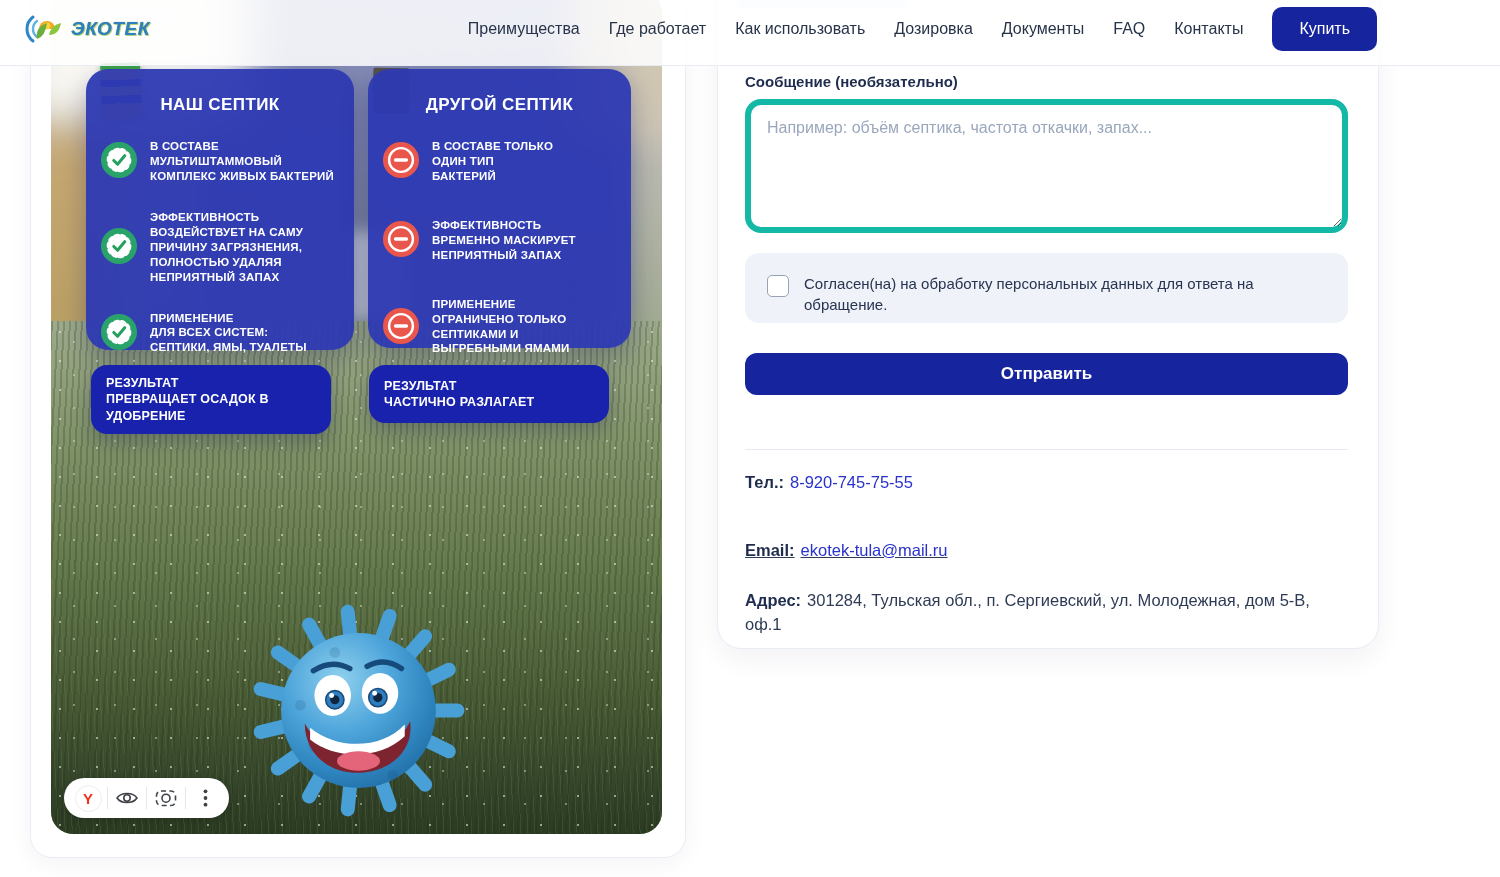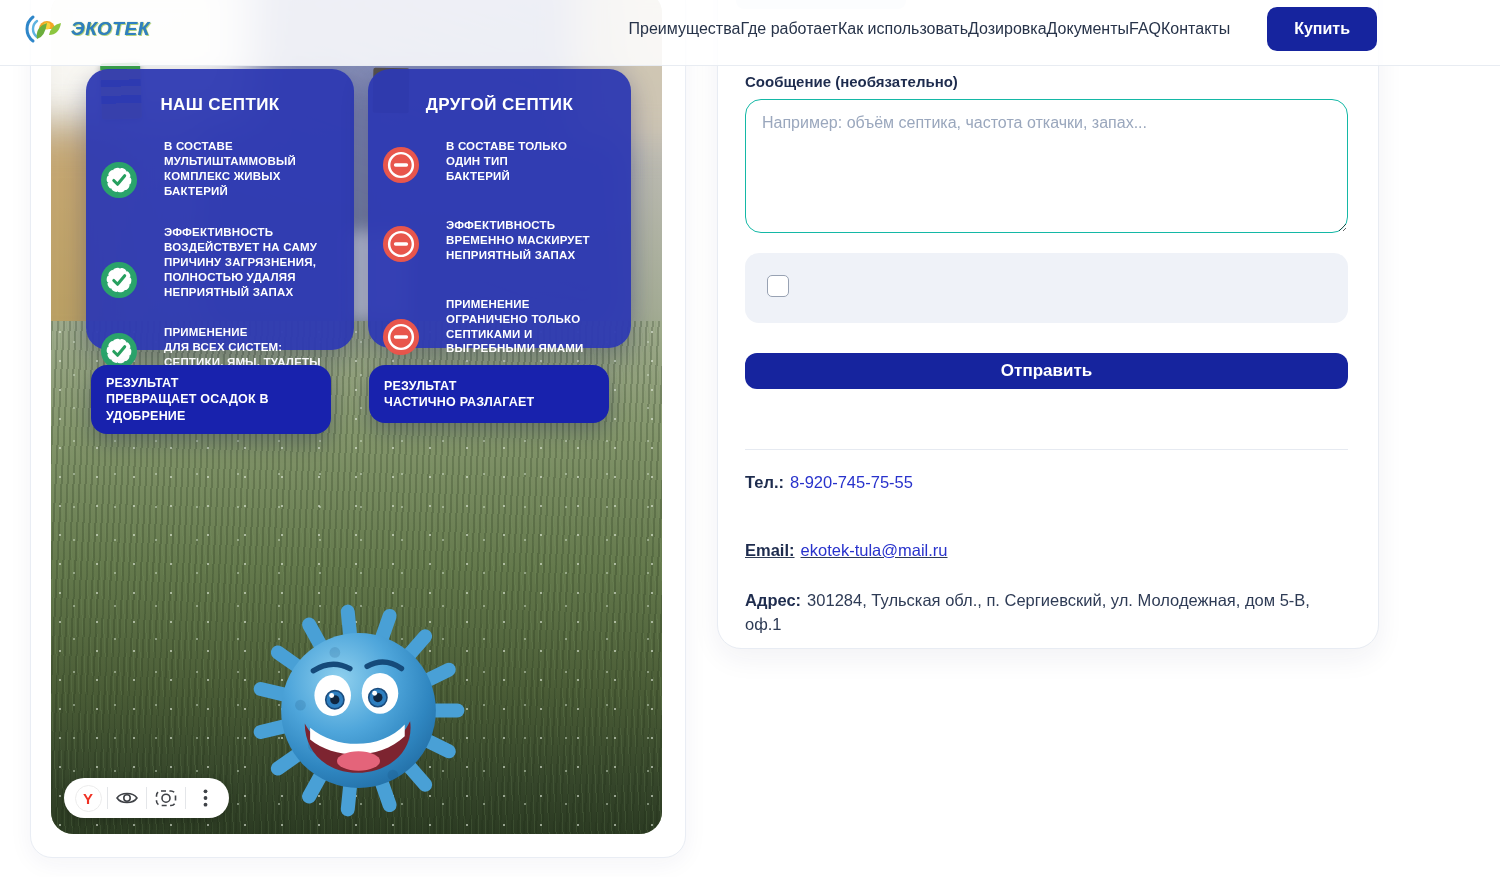--- a/index.html
+++ b/index.html
@@ -6,24 +6,24 @@
   body { background:#fff; font-family:"Liberation Sans", sans-serif; }
   .page { position:relative; width:1500px; height:877px; overflow:hidden; background:#fff; }
 
   
   .site-header { position:absolute; left:0; top:0; width:1500px; height:66px;
     background:rgba(255,255,255,0.86); border-bottom:1px solid #e8ecf2; z-index:10;
     display:flex; align-items:center; padding:0 123px 8px 25px; }
   .logo { display:flex; align-items:center; gap:6px; cursor:pointer; }
   .logo-text { font-size:19px; font-weight:700; font-style:italic; color:#2f7fc1;
     letter-spacing:.5px; text-shadow:0 0 1px #6aa53f, 1px 1px 0 #bcd98a; }
-  .main-nav { margin-left:auto; display:flex; align-items:flex-end; }
+  .main-nav { margin-left:auto; display:flex; align-items:flex-end; gap:29px; }
   .nav-item { font-size:16px; color:#273349; cursor:pointer; white-space:nowrap; }
-  .buy-btn { margin-left:37px; height:44px; padding:0 27px; border:none; border-radius:10px;
-    background:#16249e; color:#fff; font-size:16px; font-weight:700; cursor:pointer;
+  .buy-btn { margin-left:29px; height:44px; padding:0 27px; border:none; border-radius:10px;
+    background:#16249e; color:#fff; font-size:16px; font-weight:400; cursor:pointer;
     font-family:"Liberation Sans",sans-serif; }
 
   
   .image-card { position:absolute; left:30px; top:-30px; width:656px; height:888px;
     background:#fff; border:1px solid #e9edf4; border-radius:22px;
     box-shadow:0 6px 24px rgba(30,40,90,.05); z-index:1; }
   .hero { position:absolute; inset:20px 23px 23px 20px; border-radius:22px; overflow:hidden;
     background:linear-gradient(180deg,#d9d4c8 0%,#bdbbb4 18%,#a3ab94 38%,#93a37f 46%,#879870 52%); }
   .bg-blob { position:absolute; }
   .blob-white-tl { left:-30px; top:-30px; width:230px; height:160px; background:rgba(252,251,246,.92); filter:blur(22px); }
@@ -41,21 +41,21 @@
       repeating-linear-gradient(87deg, rgba(120,150,100,.18) 0 1px, transparent 1px 7px),
       linear-gradient(180deg,#9fab8d 0%,#83956b 22%,#64794c 48%,#4a5c36 72%,#35452a 90%,#2b3a22 100%);
     background-size:37px 29px, 41px 33px, 29px 23px, auto, auto, auto; }
 
   
   .panel { position:absolute; top:78px; border-radius:22px; background:rgba(45,57,178,.95);
     color:#fff; padding:22px 14px 16px; box-shadow:0 10px 26px rgba(10,16,80,.28); }
   .panel-our { left:35px; width:268px; height:281px; }
   .panel-other { left:317px; width:263px; height:279px; }
   .panel-title { text-align:center; font-weight:700; font-size:17px; letter-spacing:.4px; margin:4px 0 22px; }
-  .citem { display:flex; gap:26px; align-items:flex-end; margin-bottom:24px; }
+  .citem { display:flex; gap:12px; align-items:center; margin-bottom:24px; }
   .panel-other .citem { margin-bottom:32px; }
   .citem svg { flex:0 0 38px; }
   .citem-text { font-weight:700; font-size:11.5px; line-height:1.3; white-space:pre-line; letter-spacing:.2px; padding-top:2px; }
 
   .pkg-our { position:absolute; left:50px; top:72px; width:40px; height:56px; border-radius:3px;
     transform:rotate(-2deg); box-shadow:0 2px 6px rgba(0,0,0,.3);
     background:linear-gradient(180deg,#3aa34a 0 12%,#f2d23c 12% 30%,#274b9e 30% 42%,#f5e04a 42% 58%,#2b57ad 58% 72%,#e8c93a 72% 100%); }
   .pkg-other { position:absolute; left:322px; top:77px; width:36px; height:45px; border-radius:2px;
     background:#57514b; transform:rotate(1deg); }
 
@@ -80,29 +80,29 @@
   .y-letter { color:#ef3124; font-weight:800; font-size:15px; line-height:1; }
 
   
   .form-card { position:absolute; left:717px; top:-80px; width:662px; height:729px;
     background:#fff; border:1px solid #e8ecf3; border-radius:24px;
     box-shadow:0 10px 28px rgba(30,40,90,.06); z-index:1; }
   .stub-field { position:absolute; left:18px; top:60px; width:170px; height:28px;
     background:#e8ecf3; border-radius:0 0 8px 8px; }
   .msg-label { position:absolute; left:27px; top:152px; font-size:15px; font-weight:700; color:#1e2c4e; }
   .msg-area { position:absolute; left:27px; top:178px; width:603px; height:134px;
-    border:1px solid #14b8a6; border-radius:16px; padding:14px 16px; resize:vertical;
+    border:6px solid #14b8a6; border-radius:16px; padding:14px 16px; resize:vertical;
     font-family:"Liberation Sans",sans-serif; font-size:16px; color:#2e3b55; background:#fff; }
   .msg-area::placeholder { color:#9aa7bd; }
   .consent { position:absolute; left:27px; top:332px; width:603px; height:70px;
     background:#eff2f8; border-radius:14px; display:flex; align-items:flex-start; gap:15px; padding:20px 22px; }
   .consent input { appearance:none; -webkit-appearance:none; width:22px; height:22px; flex:0 0 22px;
     border:1.5px solid #98a2b3; border-radius:5px; background:#fff; cursor:pointer; margin-top:2px; }
   .consent-text { font-size:15px; color:#273450; line-height:1.4; }
-  .submit-btn { position:absolute; left:27px; top:432px; width:603px; height:36px; border:none;
+  .submit-btn { position:absolute; left:27px; top:432px; width:603px; height:42px; border:none;
     border-radius:12px; background:#16249e; color:#fff; font-size:17px; font-weight:700;
     cursor:pointer; font-family:"Liberation Sans",sans-serif; }
   .form-divider { position:absolute; left:27px; top:528px; width:603px; height:0; border-top:1px solid #e6eaf1; }
   .contact-row { position:absolute; left:27px; width:603px; font-size:16.5px; line-height:1.45; color:#2e3b55; }
   .row-0 { top:550px; } .row-1 { top:584px; } .row-2 { top:618px;text-decoration:underline; } .row-3 { top:668px; }
   .c-label { font-weight:700; color:#1e2c4e; margin-right:6px; }
   .c-link { color:#2832cc; text-decoration:none; cursor:pointer; }
   .c-plain { color:#2e3b55; }
 </style>
 </head>
@@ -281,20 +281,21 @@
       </div>
     </div>
   </div>
 
   <div class="form-card">
     <div class="stub-field"></div>
     <div class="msg-label">Сообщение (необязательно)</div>
     <textarea class="msg-area" placeholder="Например: объём септика, частота откачки, запах..." style=""></textarea>
     <div class="consent">
       <input type="checkbox" style="">
+      <div class="consent-text">Согласен(на) на обработку персональных данных для ответа на обращение.</div>
     </div>
     <button class="submit-btn">Отправить</button>
     <div class="form-divider"></div>
 
     <div class="contact-row row-0">
       <span class="c-label">Тел.:</span><a class="c-link">8-920-745-75-55</a>
     </div>
     <div class="contact-row row-2">
       <span class="c-label">Email:</span><a class="c-link">ekotek-tula@mail.ru</a>
     </div>

